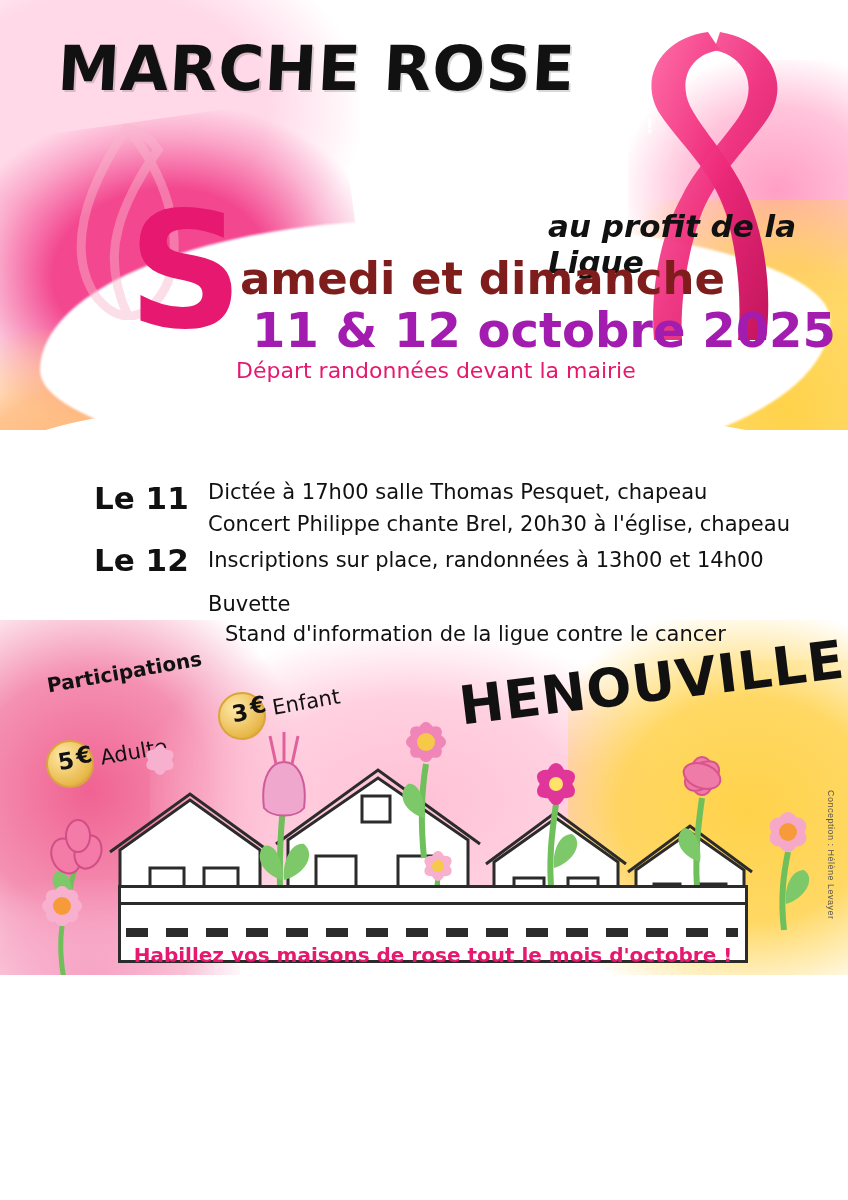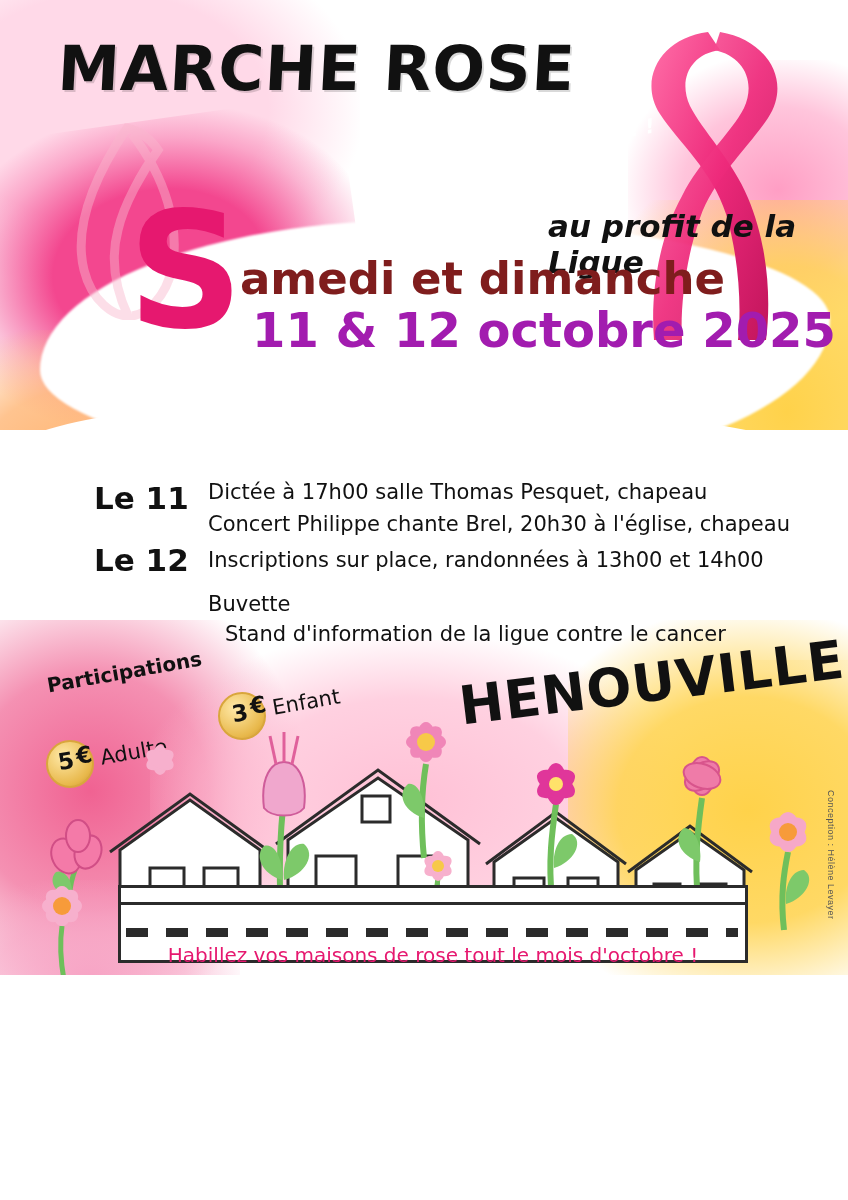--- a/index.html
+++ b/index.html
@@ -272,20 +272,21 @@
     background: repeating-linear-gradient(to right, #2b2b2b 0 22px, transparent 22px 40px);
   }
   .banner-text {
     position: absolute;
     left: 118px; top: 943px;
     width: 630px;
     text-align: center;
     font-family: "DejaVu Sans", sans-serif;
     font-size: 20px;
     color: #e6186f;
+    font-weight: bold;
   }
 
   
   .logos {
     position: absolute;
     left: 0; top: 980px;
     width: 848px; height: 220px;
   }
 </style>
 </head>
@@ -328,20 +329,21 @@
              L 38 322 C 34 272, 44 218, 66 178 C 84 142, 116 114, 128 90 C 140 64, 128 38, 98 32 Z" fill="url(#gribbon)" opacity="0.93"></path>
   </svg>
 
   <div class="title">MARCHE ROSE</div>
   <div class="dresscode">Dress code ROSE !</div>
   <div class="au-profit">au profit de la Ligue</div>
 
   <div class="big-s">S</div>
   <div class="samedi">amedi et dimanche</div>
   <div class="dateline">11 &amp; 12 octobre 2025</div>
+  <div class="depart">Départ randonnées devant la mairie</div>
 
   <div class="prog">
     <div class="prog-row">
       <div class="prog-day" style="left:94px; top:10px;text-align:right;">Le 11</div>
       <div class="prog-txt" style="left:208px; top:10px;">Dictée à 17h00 salle Thomas Pesquet, chapeau</div>
       <div class="prog-txt" style="left:208px; top:42px;">Concert Philippe chante Brel, 20h30 à l'église, chapeau</div>
     </div>
     <div class="prog-row">
       <div class="prog-day" style="left:94px; top:72px;text-align:right;">Le 12</div>
       <div class="prog-txt" style="left:208px; top:78px;">Inscriptions sur place, randonnées à 13h00 et  14h00</div>

